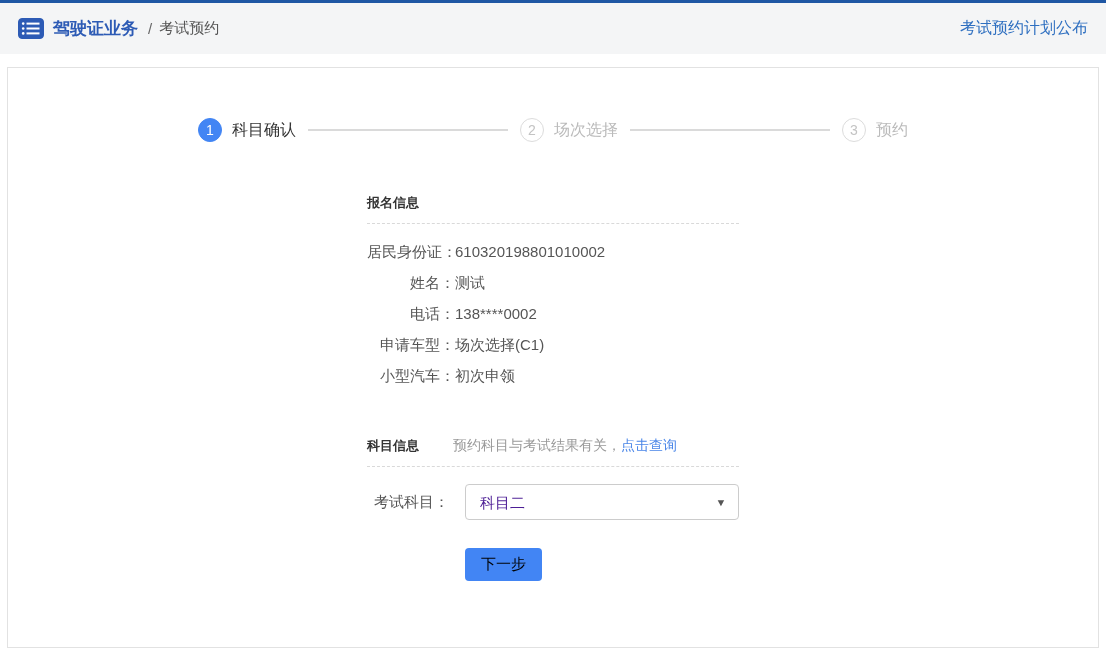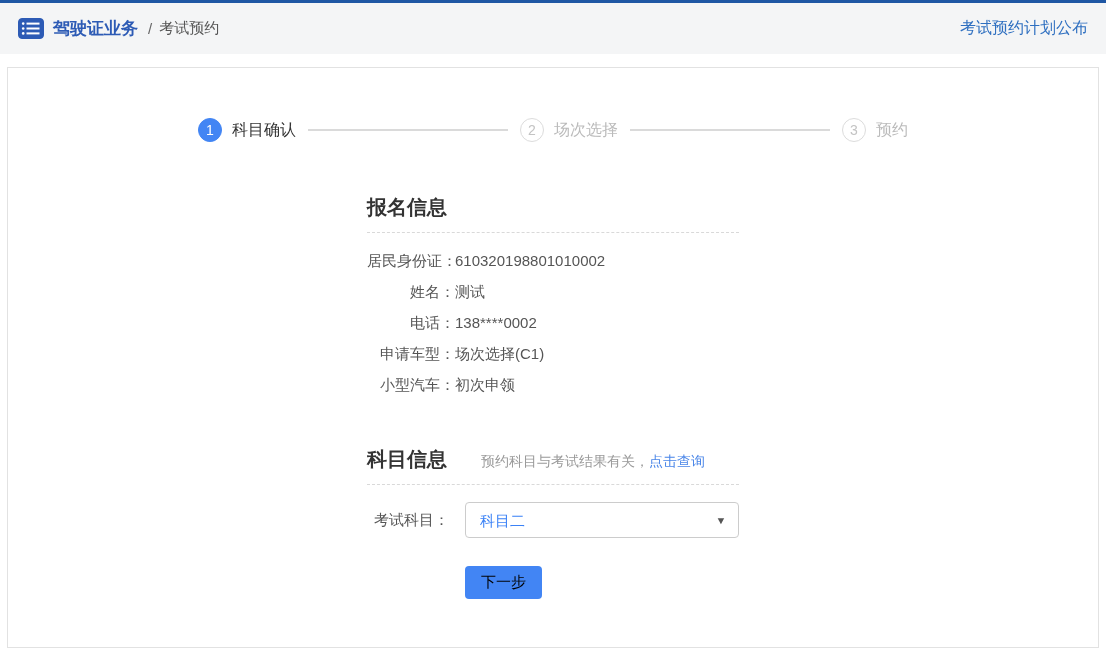--- a/index.html
+++ b/index.html
@@ -54,42 +54,42 @@
   .step-line {
     width: 200px; height: 2px; background: #dadada; margin: 0 12px;
   }
   
   .content { width: 372px; margin: 52px auto 0 auto; }
   .section-head {
     display: flex; align-items: baseline;
     border-bottom: 1px dashed #d9d9d9;
     padding-bottom: 11px;
   }
-  .section-title { font-size: 20px; font-weight: bold; color: #333333; }
+  .section-title { font-size: 13px; font-weight: bold; color: #333333; }
   .section-note { margin-left: 34px; font-size: 14px; color: #999999; }
   .section-note-link {
     font-size: 14px; color: #4a86e8; text-decoration: none; cursor: pointer;
   }
   
   .info-list { padding-top: 12px; }
   .info-row { display: flex; line-height: 31px; font-size: 15px; }
   .info-label { width: 88px; text-align: right; color: #555555; white-space: nowrap; }
   .info-value { color: #555555; }
   
   .section-subject { margin-top: 46px; }
   .field-row { display: flex; align-items: center; margin-top: 17px; }
   .field-label {
     width: 94px; text-align: right; margin-right: 16px;
     font-size: 15px; color: #555555; white-space: nowrap;
   }
   .select-wrap { position: relative; }
   .subject-select {
     width: 274px; height: 36px;
     border: 1px solid #cccccc; border-radius: 4px;
-    background: #ffffff; color: #3b82f6;
+    background: #ffffff; color: #4c1d95;
     font-size: 15px; padding: 0 30px 0 14px;
     appearance: none; -webkit-appearance: none; -moz-appearance: none;
     font-family: "Liberation Sans", "DejaVu Sans", sans-serif;
     cursor: pointer;
   }
   .select-caret {
     position: absolute; right: 13px; top: 50%;
     transform: translateY(-50%) scaleX(1.1);
     font-size: 10px; color: #555555; pointer-events: none;
   }

